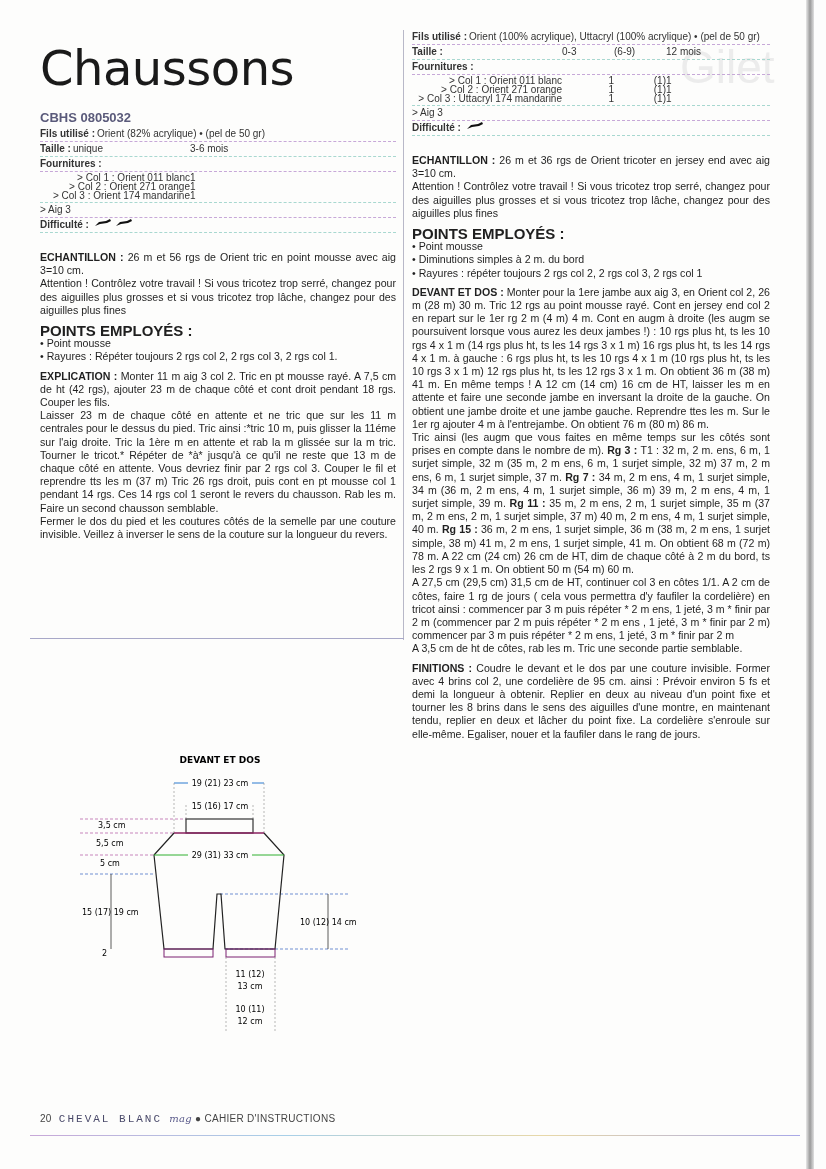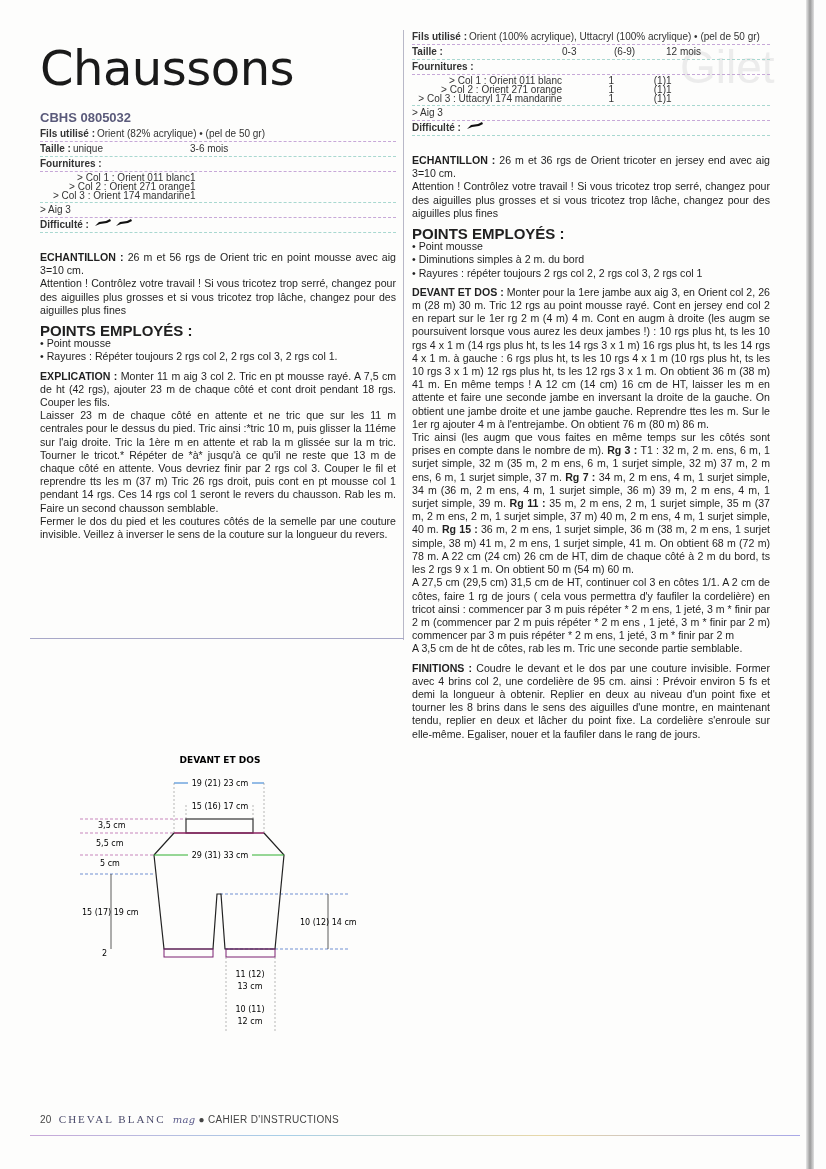--- a/index.html
+++ b/index.html
@@ -29,21 +29,21 @@
           text-align:justify; margin-top:18px; color:#1f1f1f; }
   .body p { margin:0; }
   .body .sec { margin-top:6px; }
   .body b { font-weight:bold; }
   .body h3 { font-size:15px; margin:7px 0 0 0; font-weight:bold; }
   .body ul { list-style:none; padding:0; margin:0; }
   .body li:before { content:"• "; }
   .diagram { position:absolute; left:80px; top:745px; width:300px; height:290px; }
   .footer { position:absolute; left:40px; top:1113px; font-family:"Liberation Sans", sans-serif;
             font-size:10px; color:#444; letter-spacing:0.3px; }
-  .footer .brand { font-family:Liberation Serif, serif; font-size:11px; letter-spacing:2px; color:#4a4a6a; margin:0 4px; }
+  .footer .brand { font-family:Liberation Mono, monospace; font-size:11px; letter-spacing:2px; color:#4a4a6a; margin:0 4px; }
   .footer .mag { font-style:italic; font-family:"DejaVu Serif", serif; color:#5a5a8a; }
   .footline { position:absolute; left:30px; top:1135px; width:770px; height:1px;
               background:linear-gradient(to right,#c8a8d8,#a8d0e8,#e8d8a8,#a8a8e8); }
 </style>
 </head>
 <body>
 
 <div class="ghost">Gilet</div>
 <div class="spine"></div>
 <div class="vdiv"></div>

